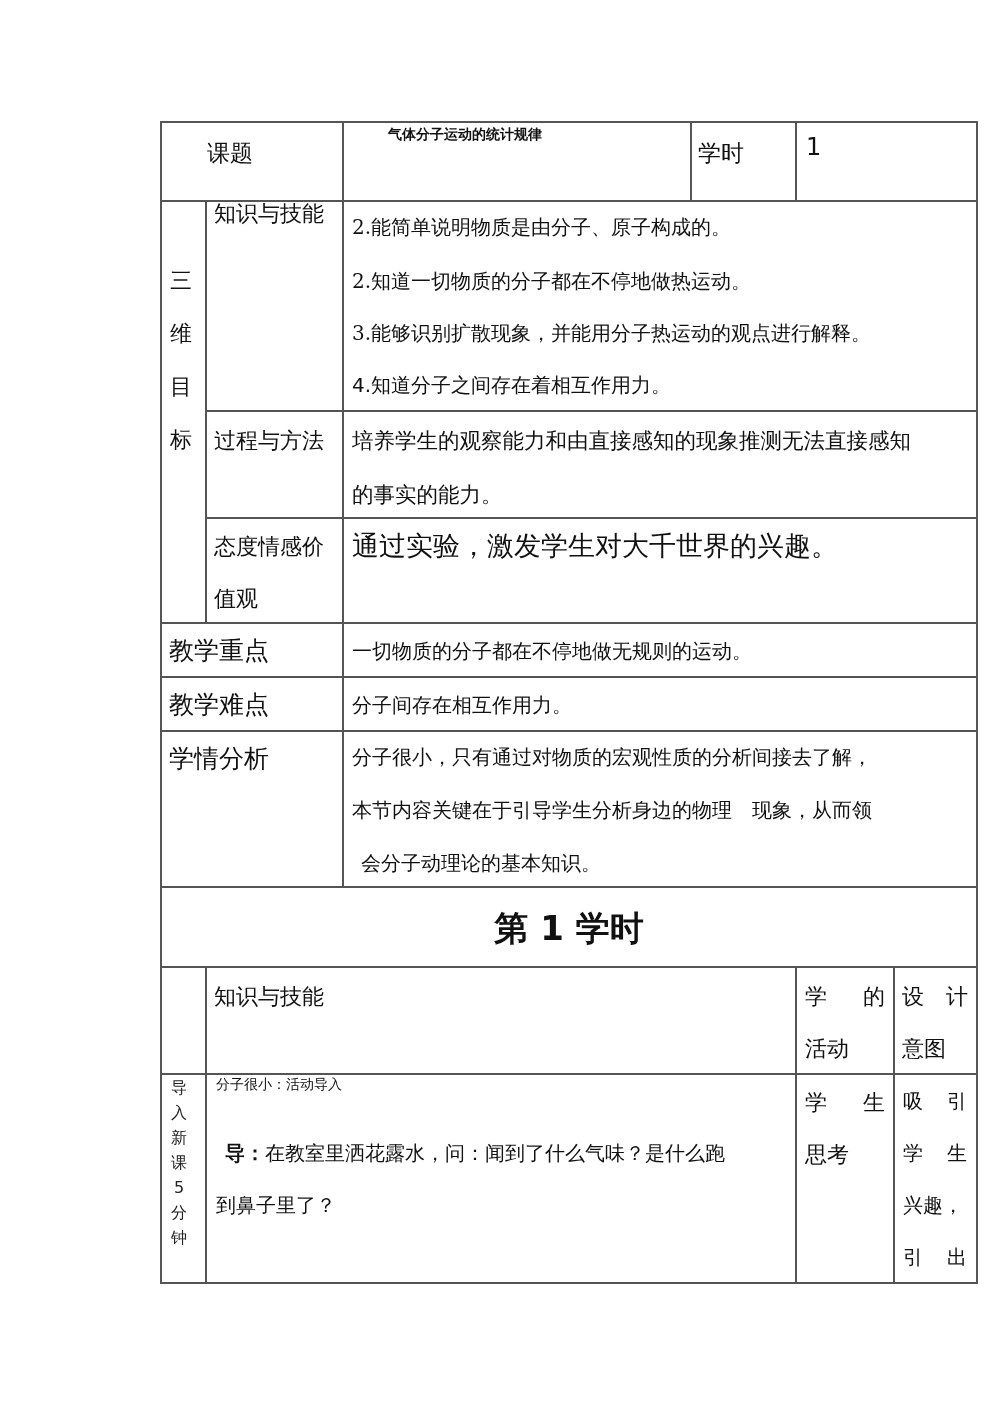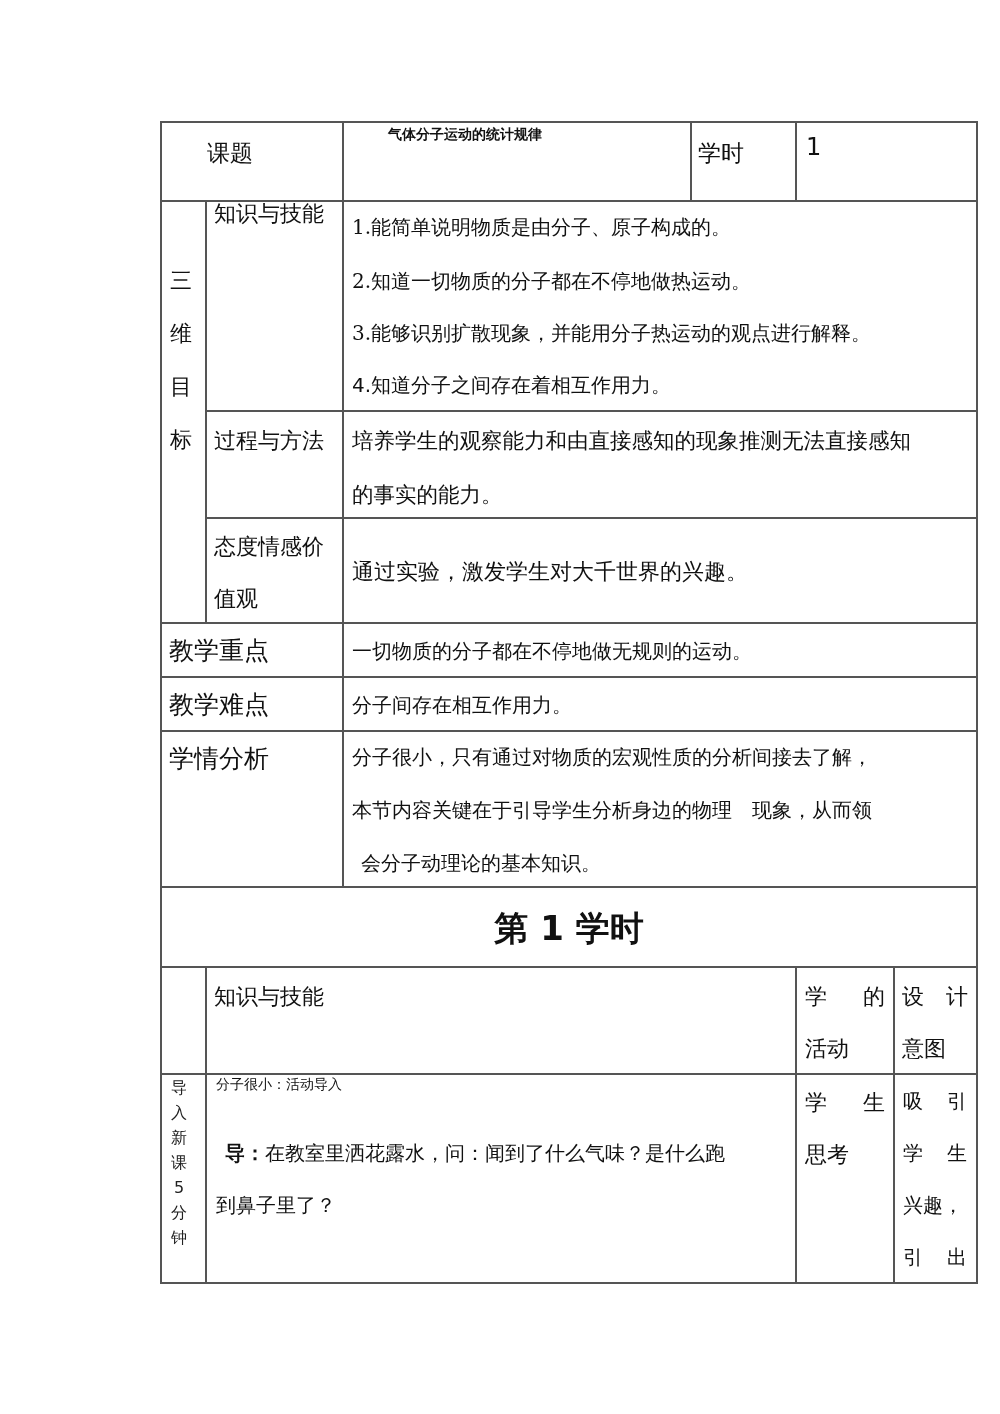--- a/index.html
+++ b/index.html
@@ -50,32 +50,32 @@
 <div class="t" style="left:806px;top:133px;font-size:24px;">1</div>
 
 <div>
   <div class="vert3" style="left:169px;top:254px;">三</div>
   <div class="vert3" style="left:169px;top:307px;">维</div>
   <div class="vert3" style="left:169px;top:360px;">目</div>
   <div class="vert3" style="left:169px;top:413px;">标</div>
 </div>
 
 <div class="t lbl" style="left:214px;top:199px;">知识与技能</div>
-<div class="t body serif" style="left:352px;top:214px;">1.能简单说明物质是由分子、原子构成的。</div>
+<div class="t body serif" style="left:352px;top:214px;">2.能简单说明物质是由分子、原子构成的。</div>
 <div class="t body serif" style="left:352px;top:268px;">2.知道一切物质的分子都在不停地做热运动。</div>
 <div class="t body serif" style="left:352px;top:320px;">3.能够识别扩散现象，并能用分子热运动的观点进行解释。</div>
 <div class="t body" style="left:352px;top:372px;">4.知道分子之间存在着相互作用力。</div>
 
 <div class="t lbl" style="left:214px;top:426px;">过程与方法</div>
 <div class="t" style="left:352px;top:426px;font-size:21.5px;">培养学生的观察能力和由直接感知的现象推测无法直接感知</div>
 <div class="t" style="left:352px;top:480px;font-size:21.5px;text-align:center;">的事实的能力。</div>
 
 <div class="t lbl" style="left:214px;top:532px;">态度情感价</div>
 <div class="t lbl" style="left:214px;top:584px;">值观</div>
-<div class="t" style="left:352px;top:557px;font-size:22px;">通过实验，激发学生对大千世界的兴趣。</div>
+<div class="t" style="left:352px;top:528px;font-size:27px;">通过实验，激发学生对大千世界的兴趣。</div>
 
 <div class="t" style="left:169px;top:634px;font-size:25px;">教学重点</div>
 <div class="t body" style="left:352px;top:638px;">一切物质的分子都在不停地做无规则的运动。</div>
 
 <div class="t" style="left:169px;top:688px;font-size:25px;">教学难点</div>
 <div class="t body" style="left:352px;top:692px;">分子间存在相互作用力。</div>
 
 <div class="t" style="left:169px;top:742px;font-size:25px;">学情分析</div>
 <div class="t body" style="left:352px;top:744px;">分子很小，只有通过对物质的宏观性质的分析间接去了解，</div>
 <div class="t body" style="left:352px;top:797px;">本节内容关键在于引导学生分析身边的物理　现象，从而领</div>

